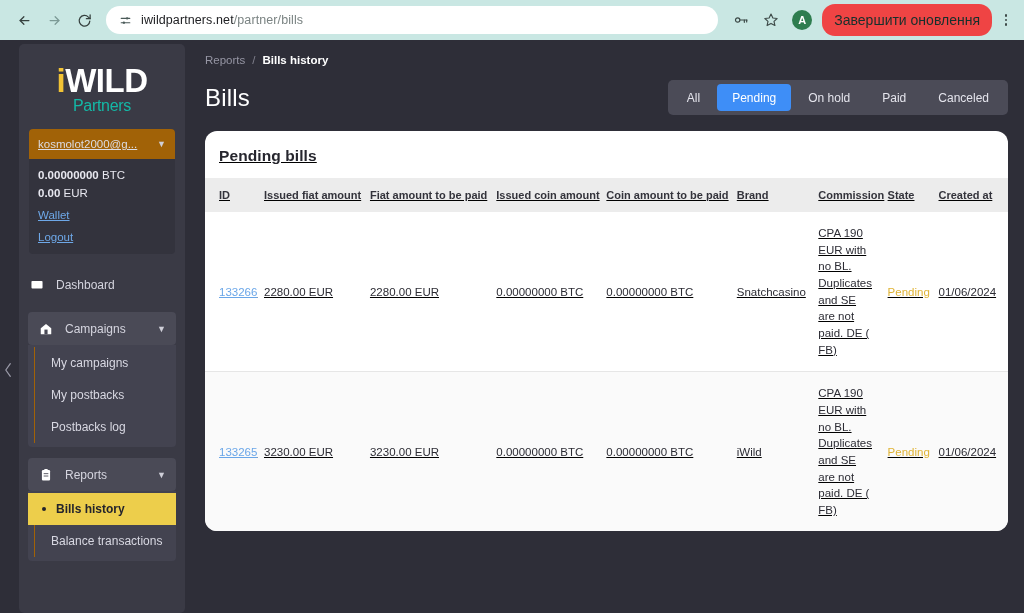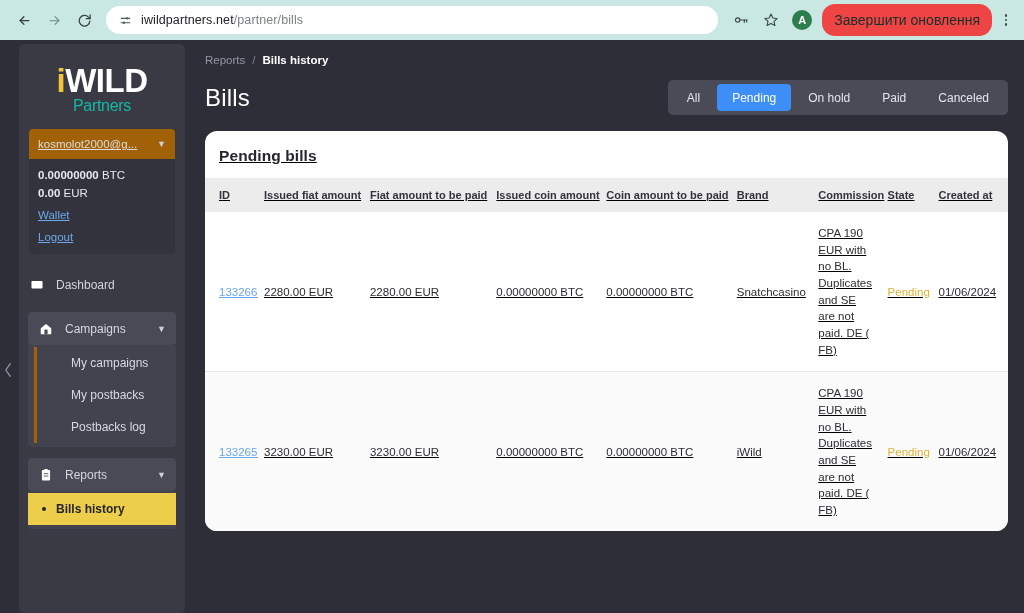--- a/index.html
+++ b/index.html
@@ -144,22 +144,22 @@
     width: 16px; height: 16px; flex: none;
     display: flex; align-items: center; justify-content: center;
     color: #ffffff;
   }
   .sub-wrap {
     background: #434350; margin: 0 9px; border-radius: 0 0 4px 4px;
     padding: 2px 0 4px 0;
   }
   .sub-item {
     height: 32px; display: flex; align-items: center;
-    padding-left: 34px; color: #d8d8e2; font-size: 12px;
-    border-left: 3px solid #a16207; margin-left: 6px;
+    padding-left: 16px; color: #d8d8e2; font-size: 12px;
+    border-left: 1px solid #a16207; margin-left: 6px;
   }
   .sub-item.active {
     background: #edce4b; color: #24242c; font-weight: bold;
     margin-left: 0px; padding-left: 28px; border-left: none;
     position: relative;
   }
   .sub-item.active::before {
     content: ""; position: absolute; left: 14px; top: 50%;
     width: 4px; height: 4px; border-radius: 50%;
     background: #24242c; transform: translateY(-50%);
@@ -357,20 +357,21 @@
                 <rect x="8" y="9" width="8" height="1.5" fill="#4a4a56"></rect>
                 <rect x="8" y="13" width="8" height="1.5" fill="#4a4a56"></rect>
               </svg>
           </span>
           <span>Reports</span>
         </span>
         <span class="caret">▼</span>
       </div>
       <div class="sub-wrap">
         <div class="sub-item active">Bills history</div>
+        <div class="sub-item">Balance transactions</div>
       </div>
 
     </div>
   </div>
 
   <div class="main">
 
     <div class="crumbs">
       <span class="crumb-dim">Reports</span>
       <span class="crumb-sep">/</span>

